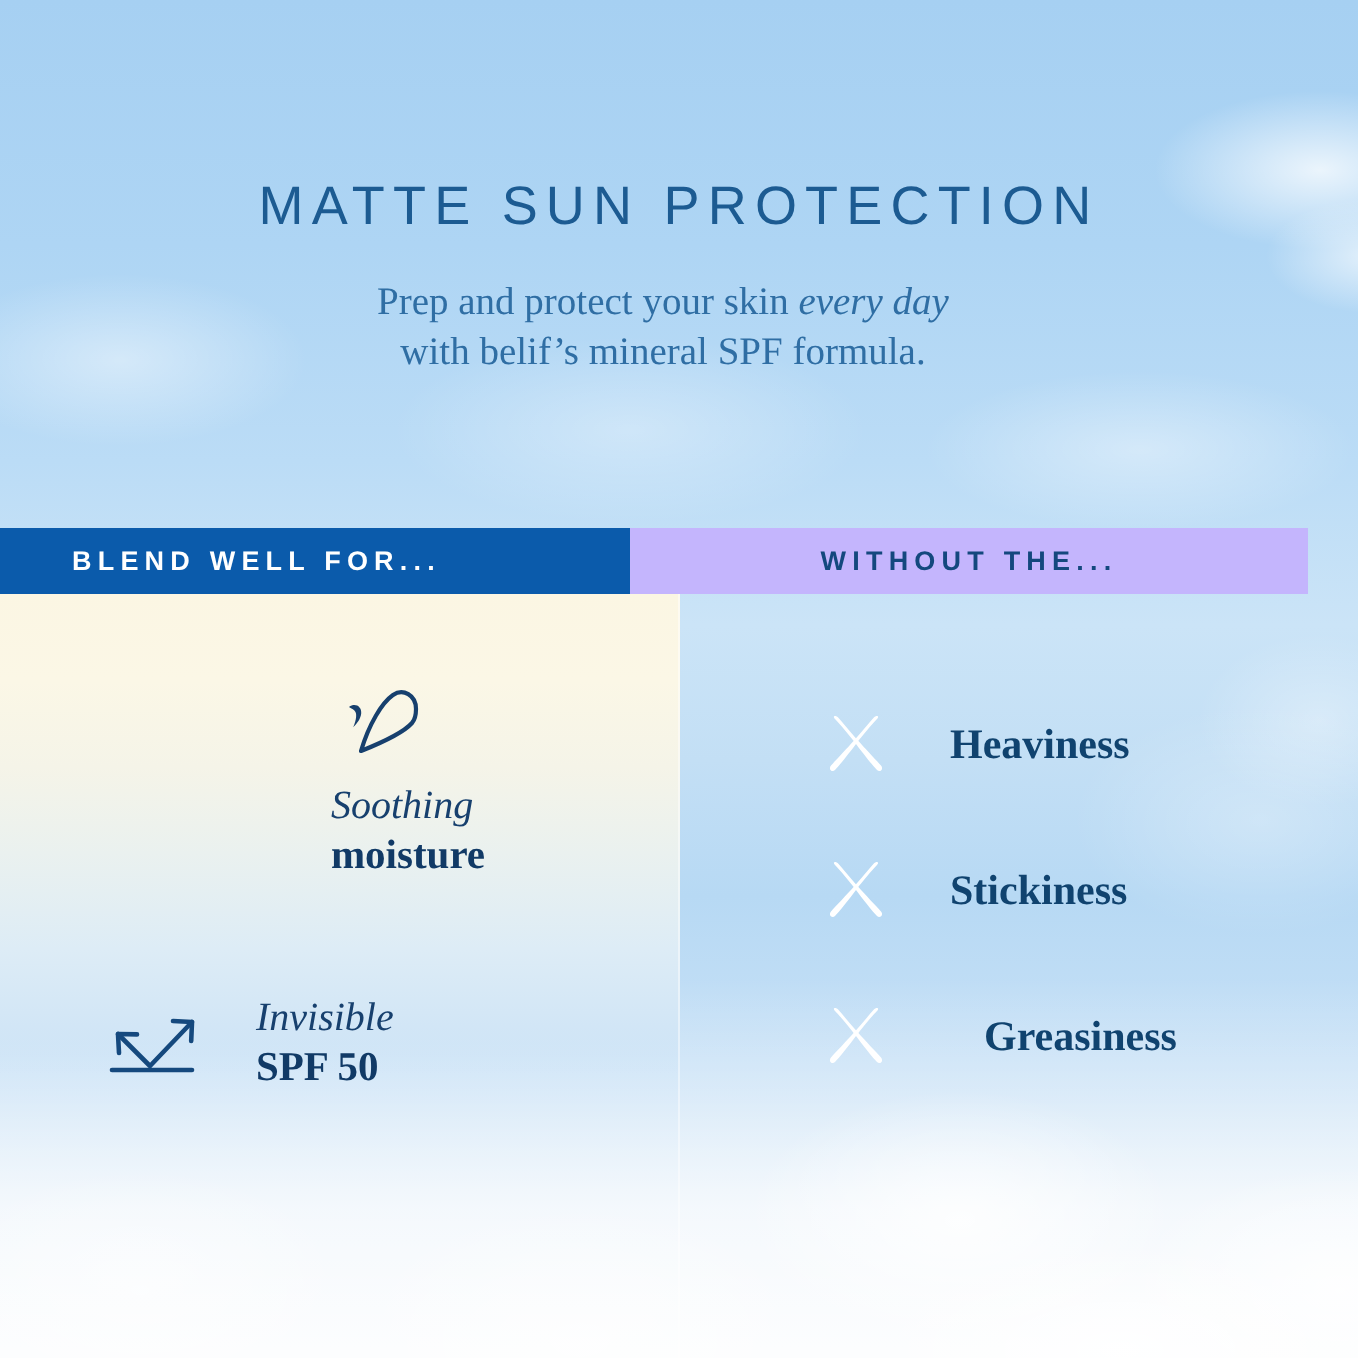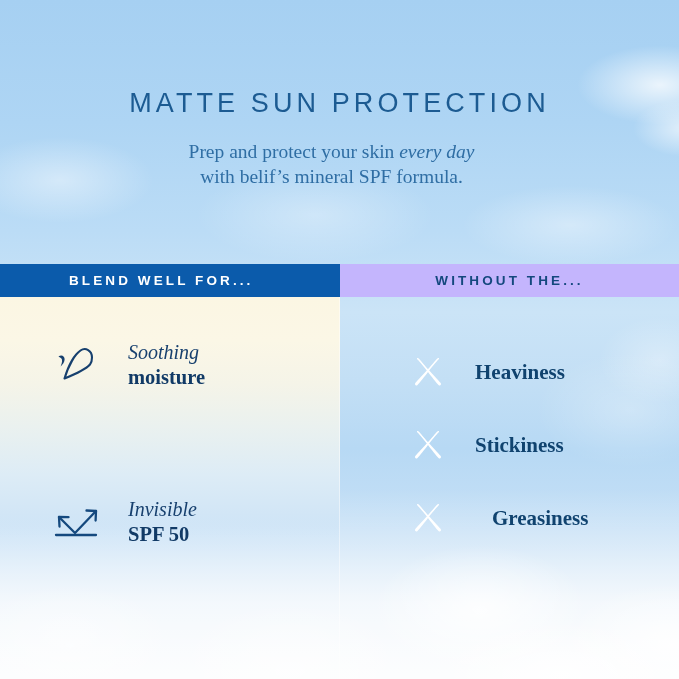--- a/index.html
+++ b/index.html
@@ -99,24 +99,24 @@
     height: 33px;
     display: flex;
   }
   .banner {
     display: flex;
     align-items: center;
     height: 100%;
     box-sizing: border-box;
   }
   .banner-left {
-    width: 340px;
+    width: 315px;
     background: #0b5bab;
     justify-content: flex-start;
-    padding-left: 69px;
+    padding-left: 36px;
   }
   .banner-right {
     width: 339px;
     background: #c4b5fd;
     justify-content: center;
   }
   .banner-text {
     font-family: "Liberation Sans", sans-serif;
     font-size: 13.5px;
     font-weight: bold;
@@ -177,21 +177,21 @@
     line-height: 25px;
     color: #17406e;
   }
   .line-bold {
     font-family: "Liberation Serif", serif;
     font-weight: bold;
     font-size: 20.5px;
     line-height: 25px;
     color: #113a66;
   }
-  .f1 { top: 36px; }
+  .f1 { top: 36px; flex-direction: column; }
   .f2 { top: 116px; }
   .f3 { top: 193px; }
 
   
   .f-right { left: 68px; width: 270px; height: 50px; }
   .f-right .icon-box { width: 40px; height: 40px; }
   .f-right .labels   { margin-left: 27px; text-align: center; }
   .neg-label {
     font-family: "Liberation Serif", serif;
     font-weight: bold;

